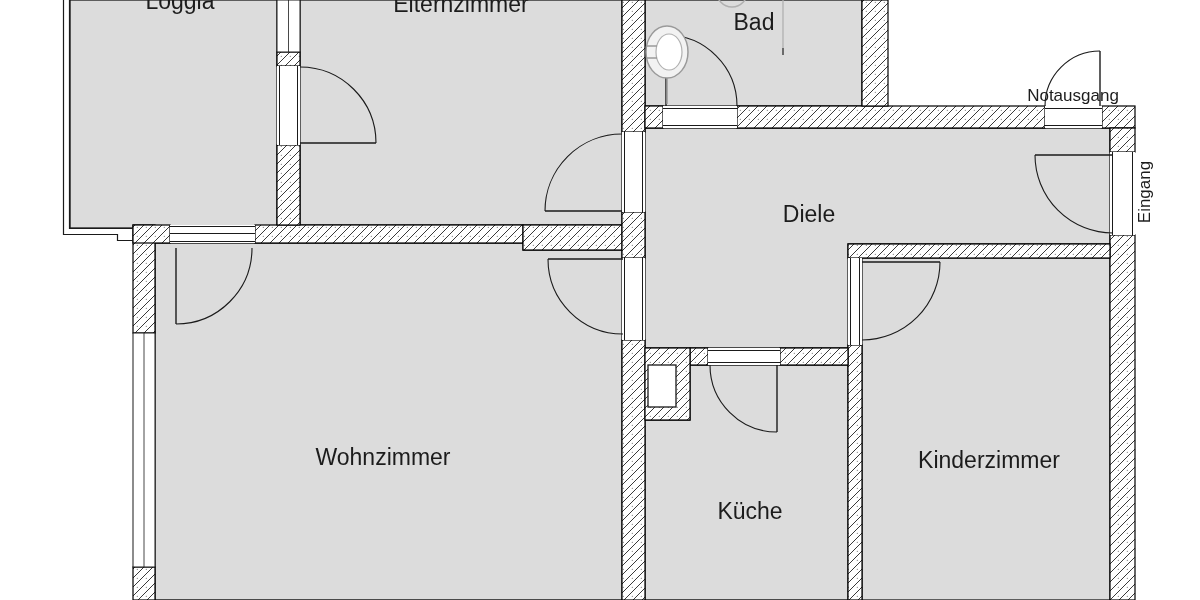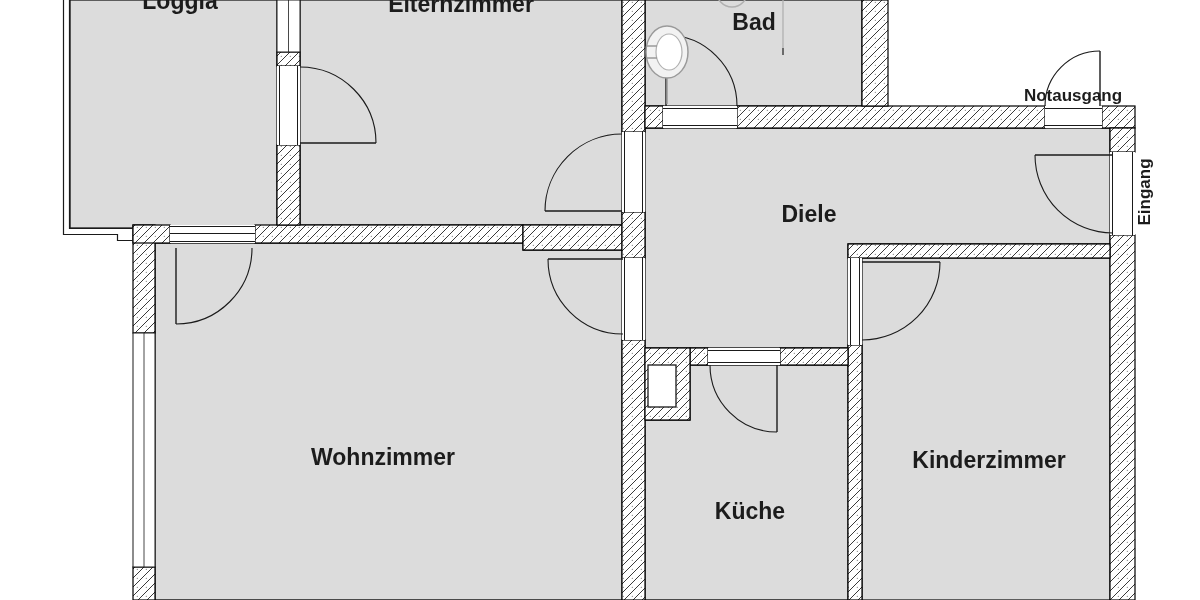--- a/index.html
+++ b/index.html
@@ -1,17 +1,17 @@
 <!DOCTYPE html>
 <html><head>
 <meta charset="utf-8">
 <style>
   html,body{margin:0;padding:0;background:#ffffff;}
   .stage{width:1200px;height:600px;position:relative;background:#ffffff;overflow:hidden;
-         font-family:"Liberation Sans", sans-serif;font-weight:bold;}
+         font-family:"Liberation Sans", sans-serif;}
   svg{display:block;}
   .room-shape{stroke:#1a1a1a;stroke-width:1.3;}
   .wall{stroke:#000000;stroke-width:1.2;}
   .opening-rect{fill:#ffffff;stroke:none;}
   .opening-line{stroke:#1a1a1a;stroke-width:1;}
   .window-rect{fill:#ffffff;stroke:#1a1a1a;stroke-width:1;}
   .window-mid{stroke:#1a1a1a;stroke-width:0.8;}
   .door-leaf{stroke:#1a1a1a;stroke-width:1.4;fill:none;}
   .door-arc{stroke:#1a1a1a;stroke-width:1.1;fill:none;}
   .thinwall{stroke:#1a1a1a;stroke-width:1.2;fill:none;}

